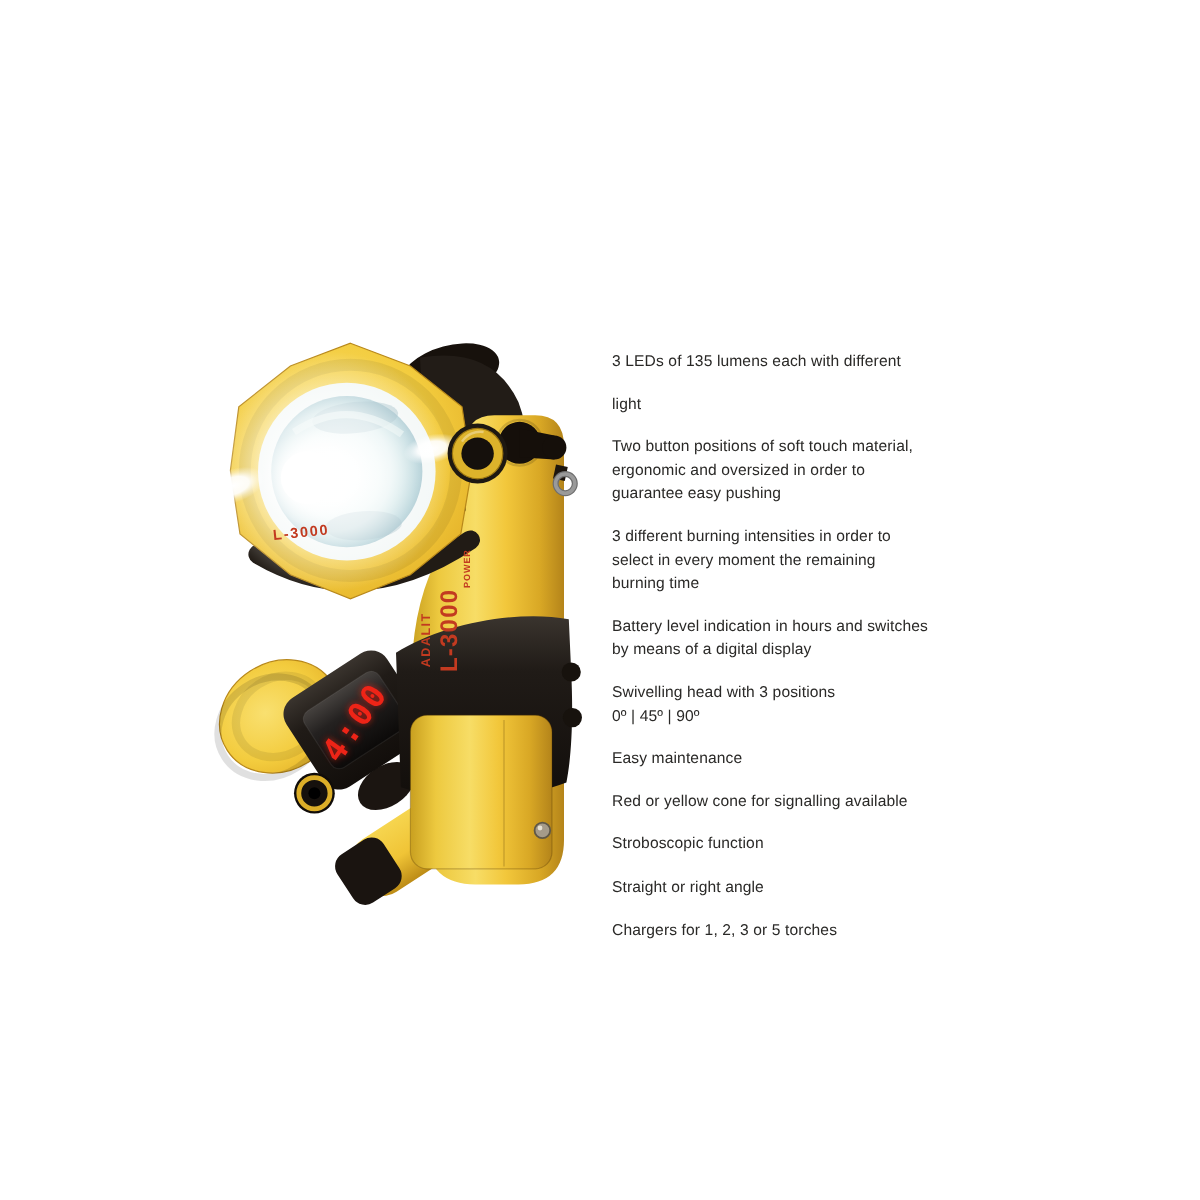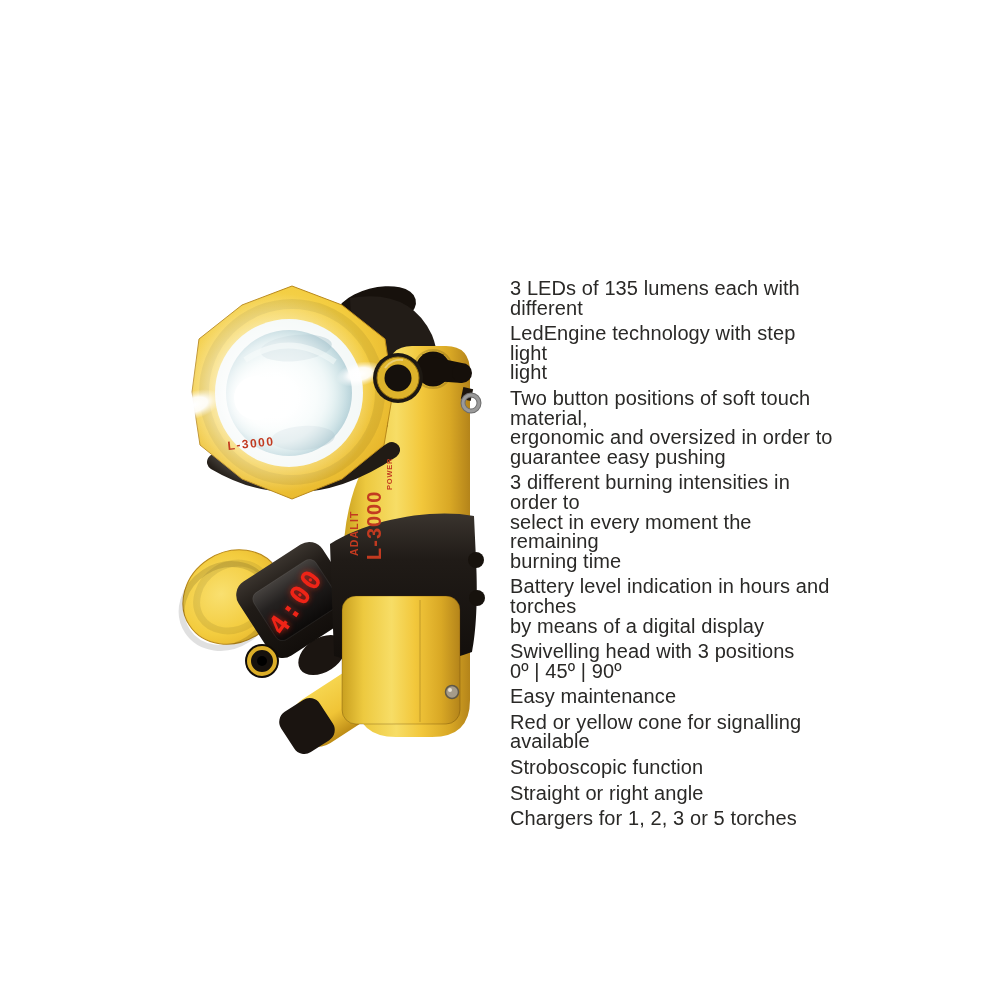--- a/index.html
+++ b/index.html
@@ -9,22 +9,22 @@
     background:#ffffff;
     overflow:hidden;
     font-family:"Liberation Sans",sans-serif;
   }
   .art{position:absolute;left:0;top:0;}
   .features{
     position:absolute;
     left:510px;top:275px;width:326px;
   }
   .feature{
-    margin:4px 0 6px 0;
-    font-size:20px;
+    margin:16px 0 6px 0;
+    font-size:13px;
     line-height:19.6px;
     color:var(--text,#2a2927);
     letter-spacing:0.1px;
   }
   .feature-line{display:block;}
   
   .brand-label{
     font-family:"Liberation Sans",sans-serif;
     font-weight:bold;
     fill:var(--label-red,#c23a20);
@@ -170,35 +170,34 @@
         <path d="M385 368 A18 18 0 0 1 403 360" fill="none" stroke="rgba(255,255,255,0.35)" stroke-width="2"></path>
       </g>
     </g>
   </svg>
 
   <section class="features" id="feature-list">
       <p class="feature">
         <span class="feature-line">3 LEDs of 135 lumens each with different</span>
       </p>
       <p class="feature">
-        <span class="feature-line">LedEngine technology with step light</span>
         <span class="feature-line">light</span>
       </p>
       <p class="feature">
         <span class="feature-line">Two button positions of soft touch material,</span>
         <span class="feature-line">ergonomic and oversized in order to</span>
         <span class="feature-line">guarantee easy pushing</span>
       </p>
       <p class="feature">
         <span class="feature-line">3 different burning intensities in order to</span>
         <span class="feature-line">select in every moment the remaining</span>
         <span class="feature-line">burning time</span>
       </p>
       <p class="feature">
-        <span class="feature-line">Battery level indication in hours and torches</span>
+        <span class="feature-line">Battery level indication in hours and switches</span>
         <span class="feature-line">by means of a digital display</span>
       </p>
       <p class="feature">
         <span class="feature-line">Swivelling head with 3 positions</span>
         <span class="feature-line">0º | 45º | 90º</span>
       </p>
       <p class="feature">
         <span class="feature-line">Easy maintenance</span>
       </p>
       <p class="feature">

